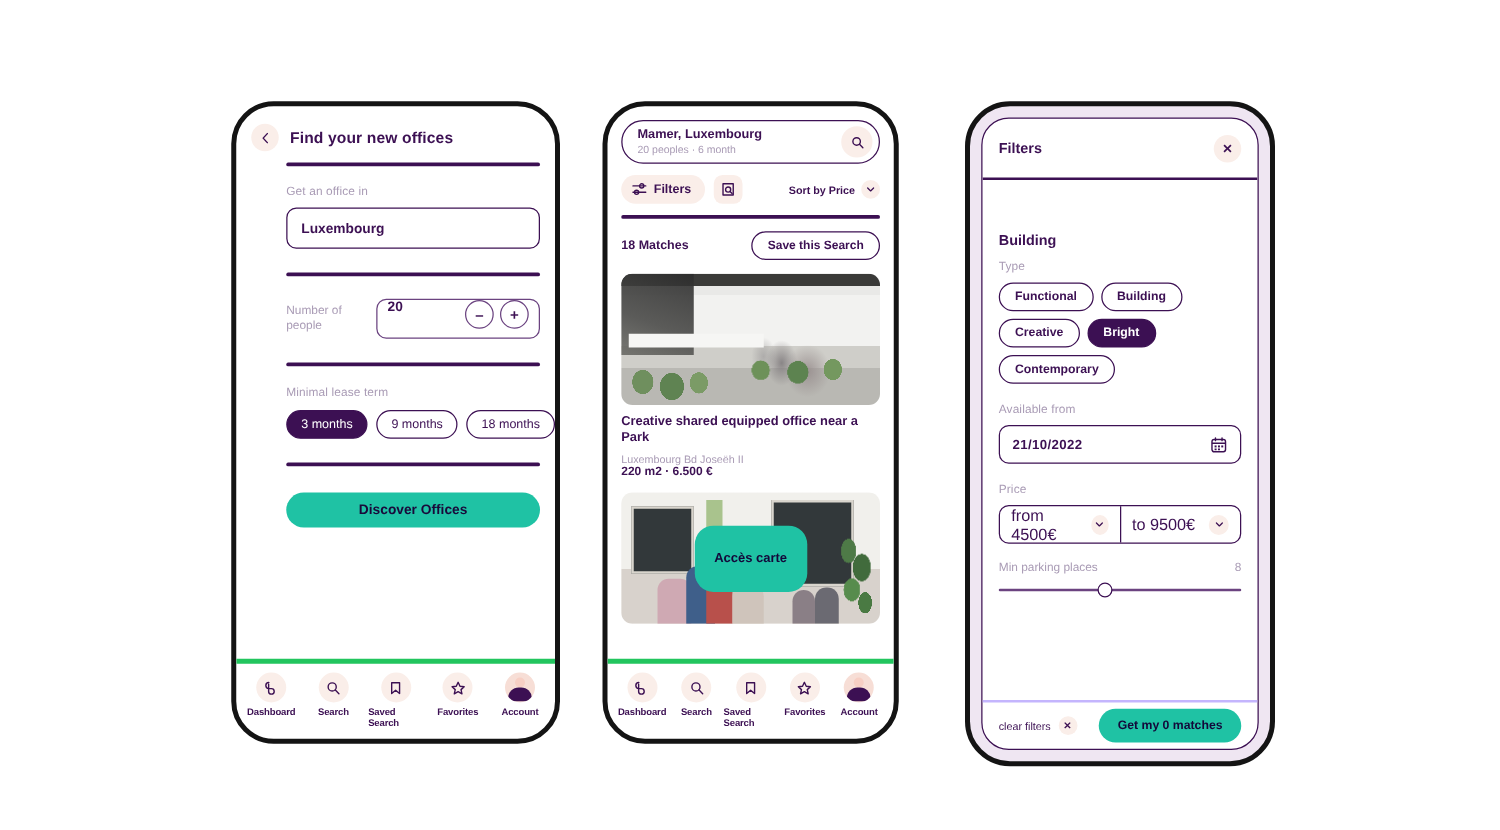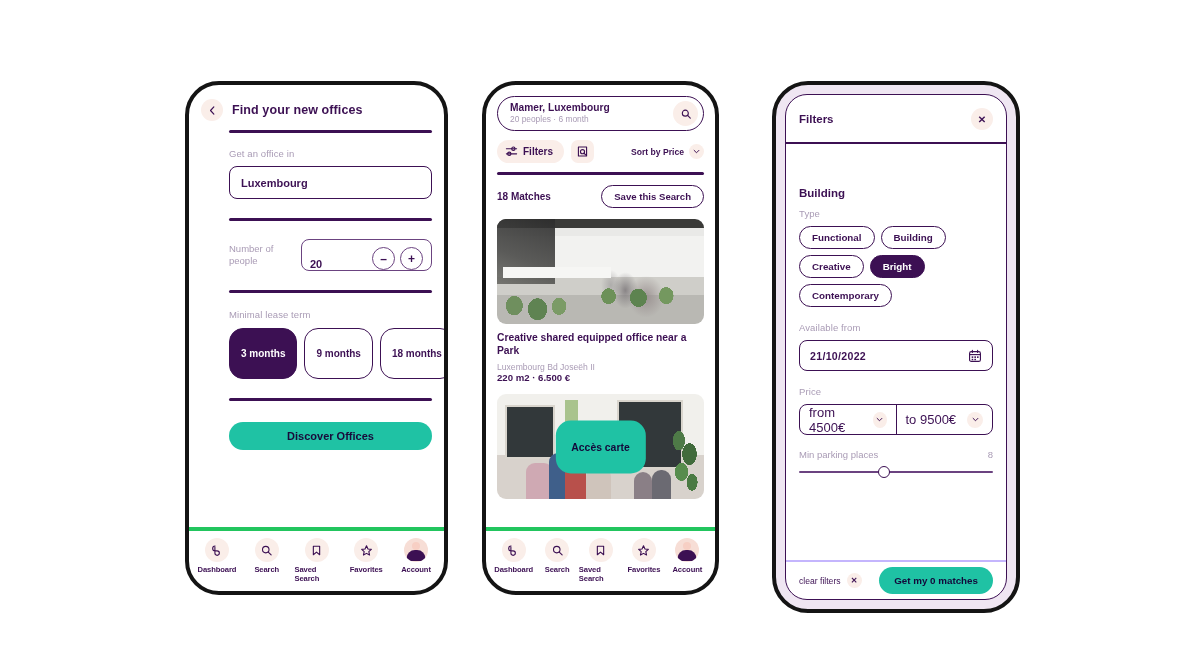--- a/index.html
+++ b/index.html
@@ -22,25 +22,25 @@
   
   .p1-head{display:flex;align-items:center;gap:9px;padding:14px 12px 0 12px;}
   .back-btn{width:22px;height:22px;}
   .back-btn svg{width:9px;height:9px;}
   .p1-title{font-size:12.5px;font-weight:700;color:#3c1053;letter-spacing:.1px;}
   .p1-body{padding:0 12px;flex:1;display:flex;flex-direction:column;margin-left:28px;}
   .field-box{border:1.6px solid #3c1053;border-radius:8px;height:33px;display:flex;align-items:center;padding:0 11px;box-sizing:border-box;}
   .field-val{font-size:11px;font-weight:700;color:#3c1053;}
   .row-people{display:flex;align-items:center;gap:10px;}
   .people-label{font-size:9.5px;color:#a99bb5;line-height:12px;width:62px;}
-  .stepper{flex:1;border:1.6px solid #6b4380;border-radius:8px;height:32px;display:flex;align-items:flex-end;padding:0 8px;box-sizing:border-box;}
+  .stepper{flex:1;border:1.6px solid #6b4380;border-radius:8px;height:32px;display:flex;align-items:flex-start;padding:0 8px;box-sizing:border-box;}
   .stepper .val{font-size:11px;font-weight:700;color:#3c1053;flex:1;}
   .step-btn{width:21px;height:21px;border:1.4px solid #6b4380;border-radius:50%;display:flex;align-items:center;justify-content:center;font-size:12px;color:#3c1053;line-height:1;margin-left:5px;font-weight:700;}
   .chips{display:flex;gap:7px;}
-  .chip{border:1.5px solid #3c1053;border-radius:14px;padding:19px 11px;font-size:10px;font-weight:700;color:#3c1053;white-space:nowrap;}
+  .chip{border:1.5px solid #3c1053;border-radius:14px;padding:5px 11px;font-size:10px;font-weight:400;color:#3c1053;white-space:nowrap;}
   .chip.on{background:#3c1053;color:#ffffff;border-color:#3c1053;}
   .cta{background:#1fc2a4;border-radius:16px;height:28px;display:flex;align-items:center;justify-content:center;font-size:11px;font-weight:700;color:#19093a;}
 
   
   .nav{border-top:4px solid #22c55e;padding:7px 6px 8px 6px;display:flex;justify-content:space-between;}
   .nav-item{display:flex;flex-direction:column;align-items:center;gap:3px;width:44px;}
   .nav-ic{width:24px;height:24px;}
   .nav-ic svg{width:13px;height:13px;}
   .nav-lbl{font-size:7.6px;font-weight:700;color:#3c1053;letter-spacing:-.1px;}
   .avatar{width:24px;height:24px;border-radius:50%;background:#f7ded6;position:relative;overflow:hidden;}

